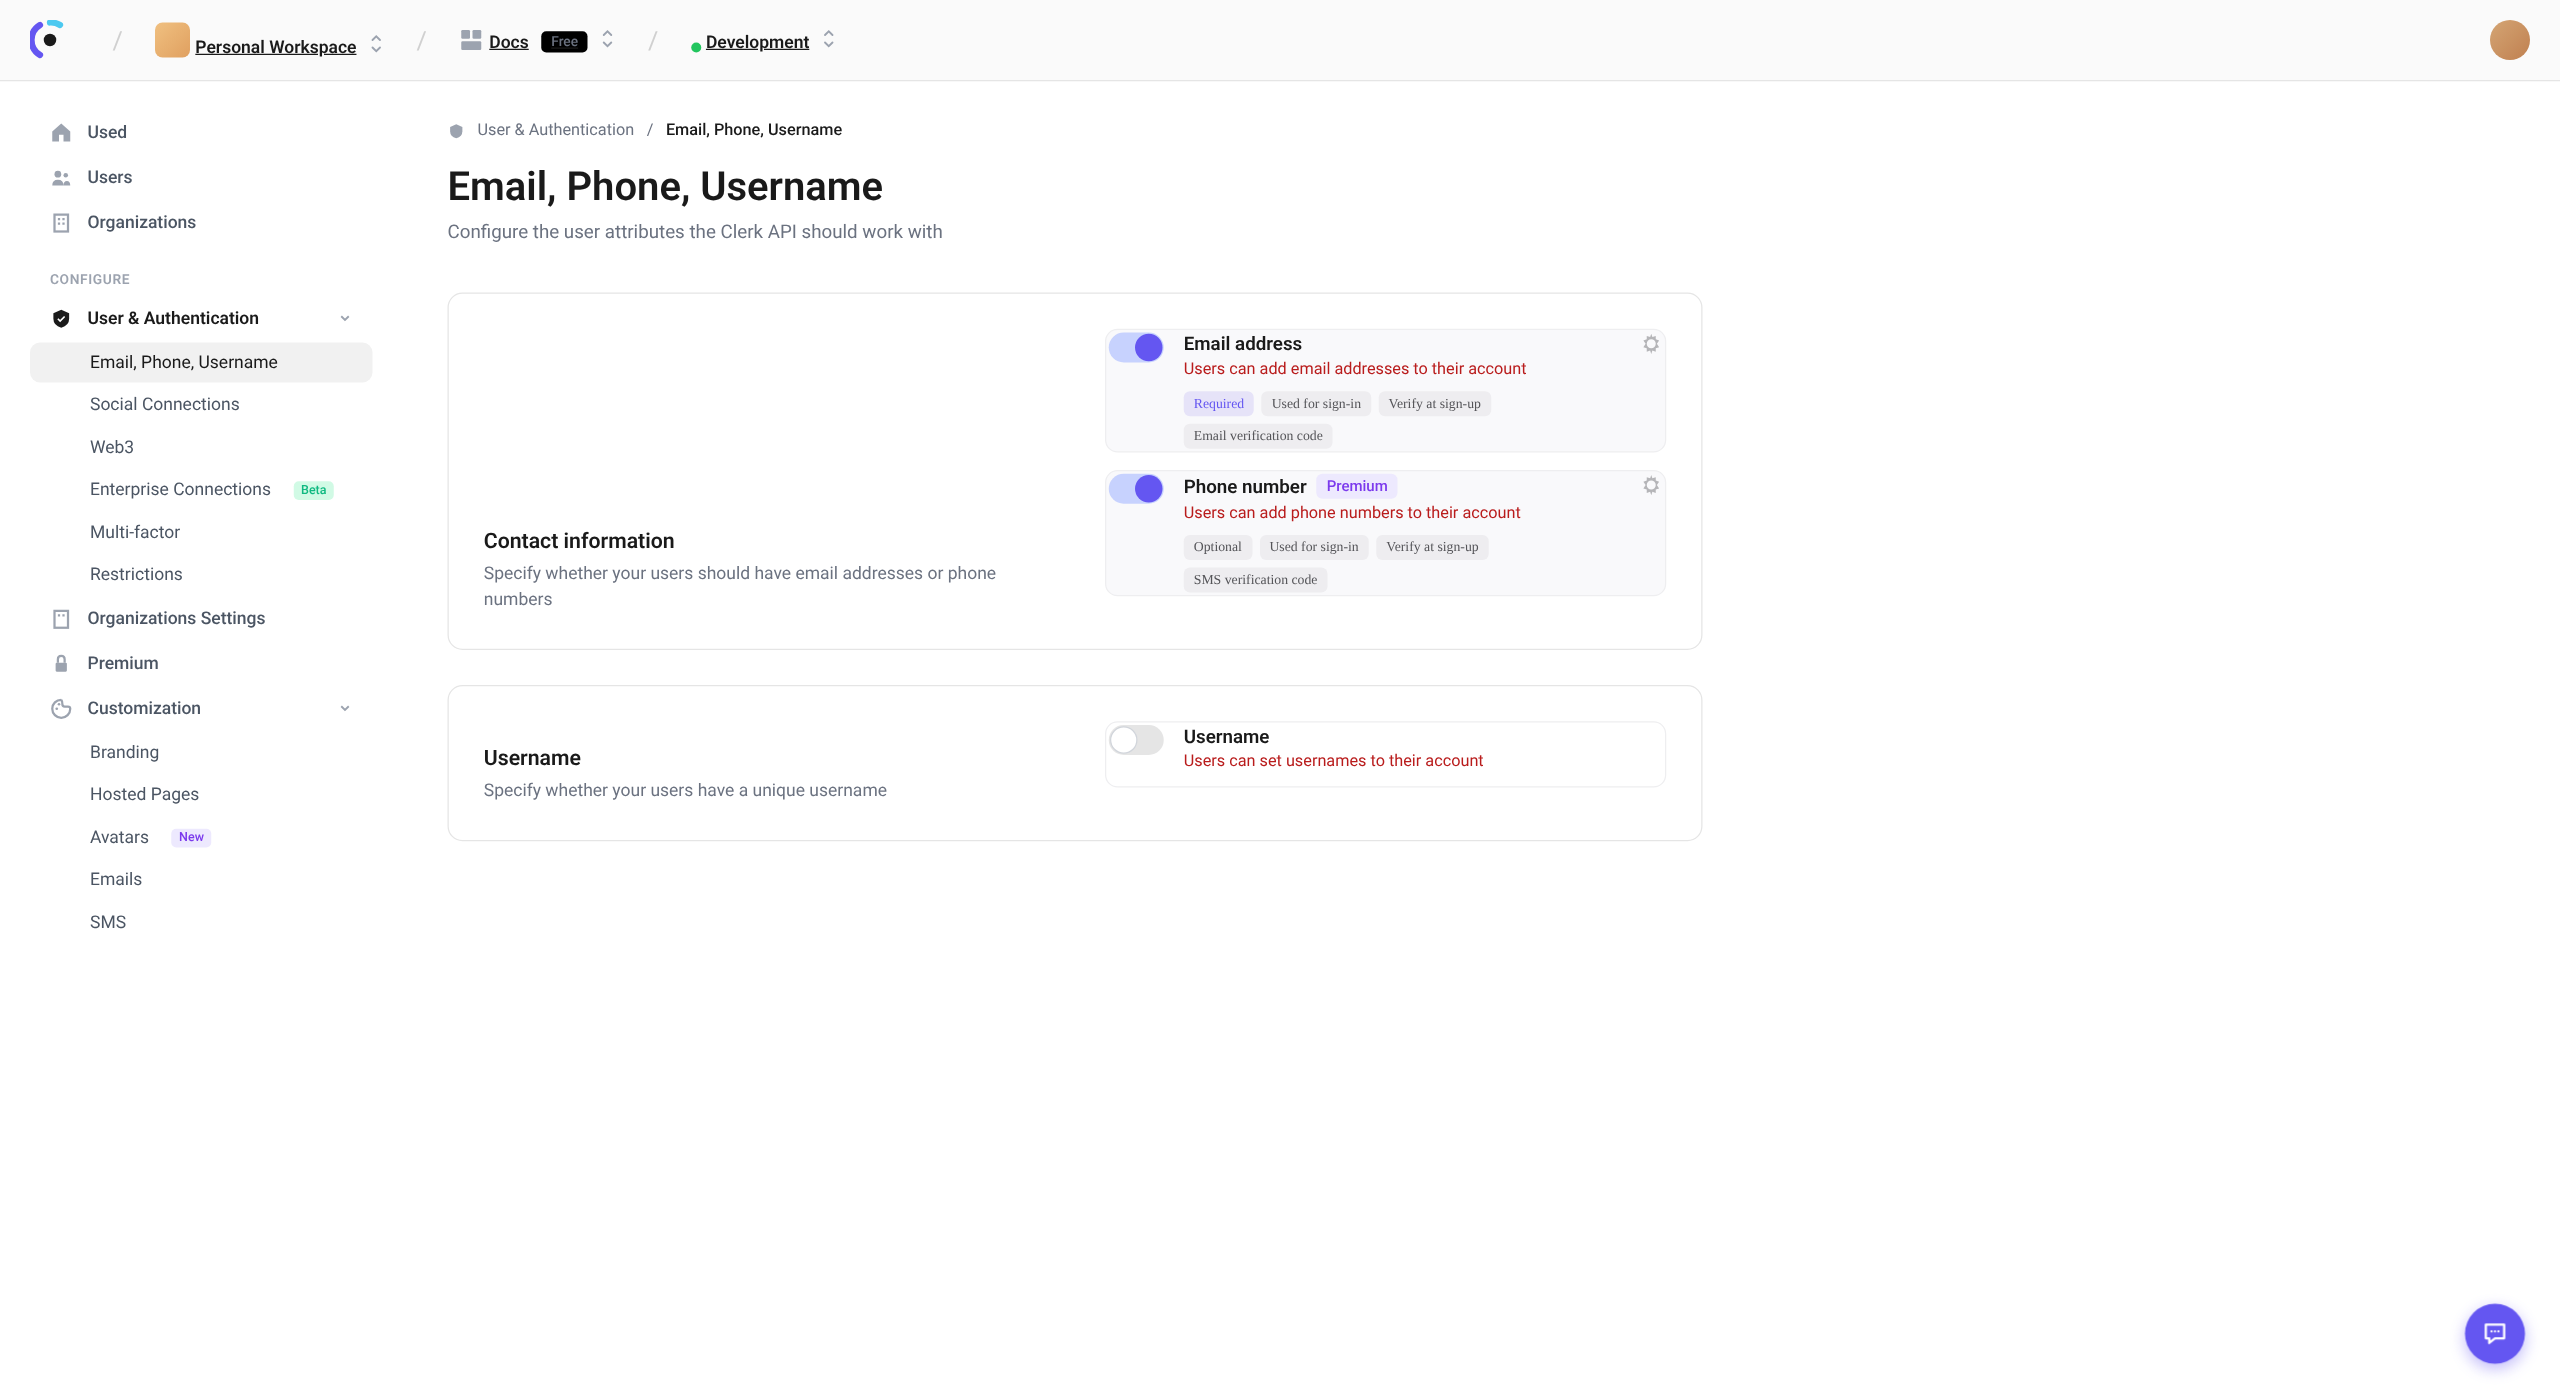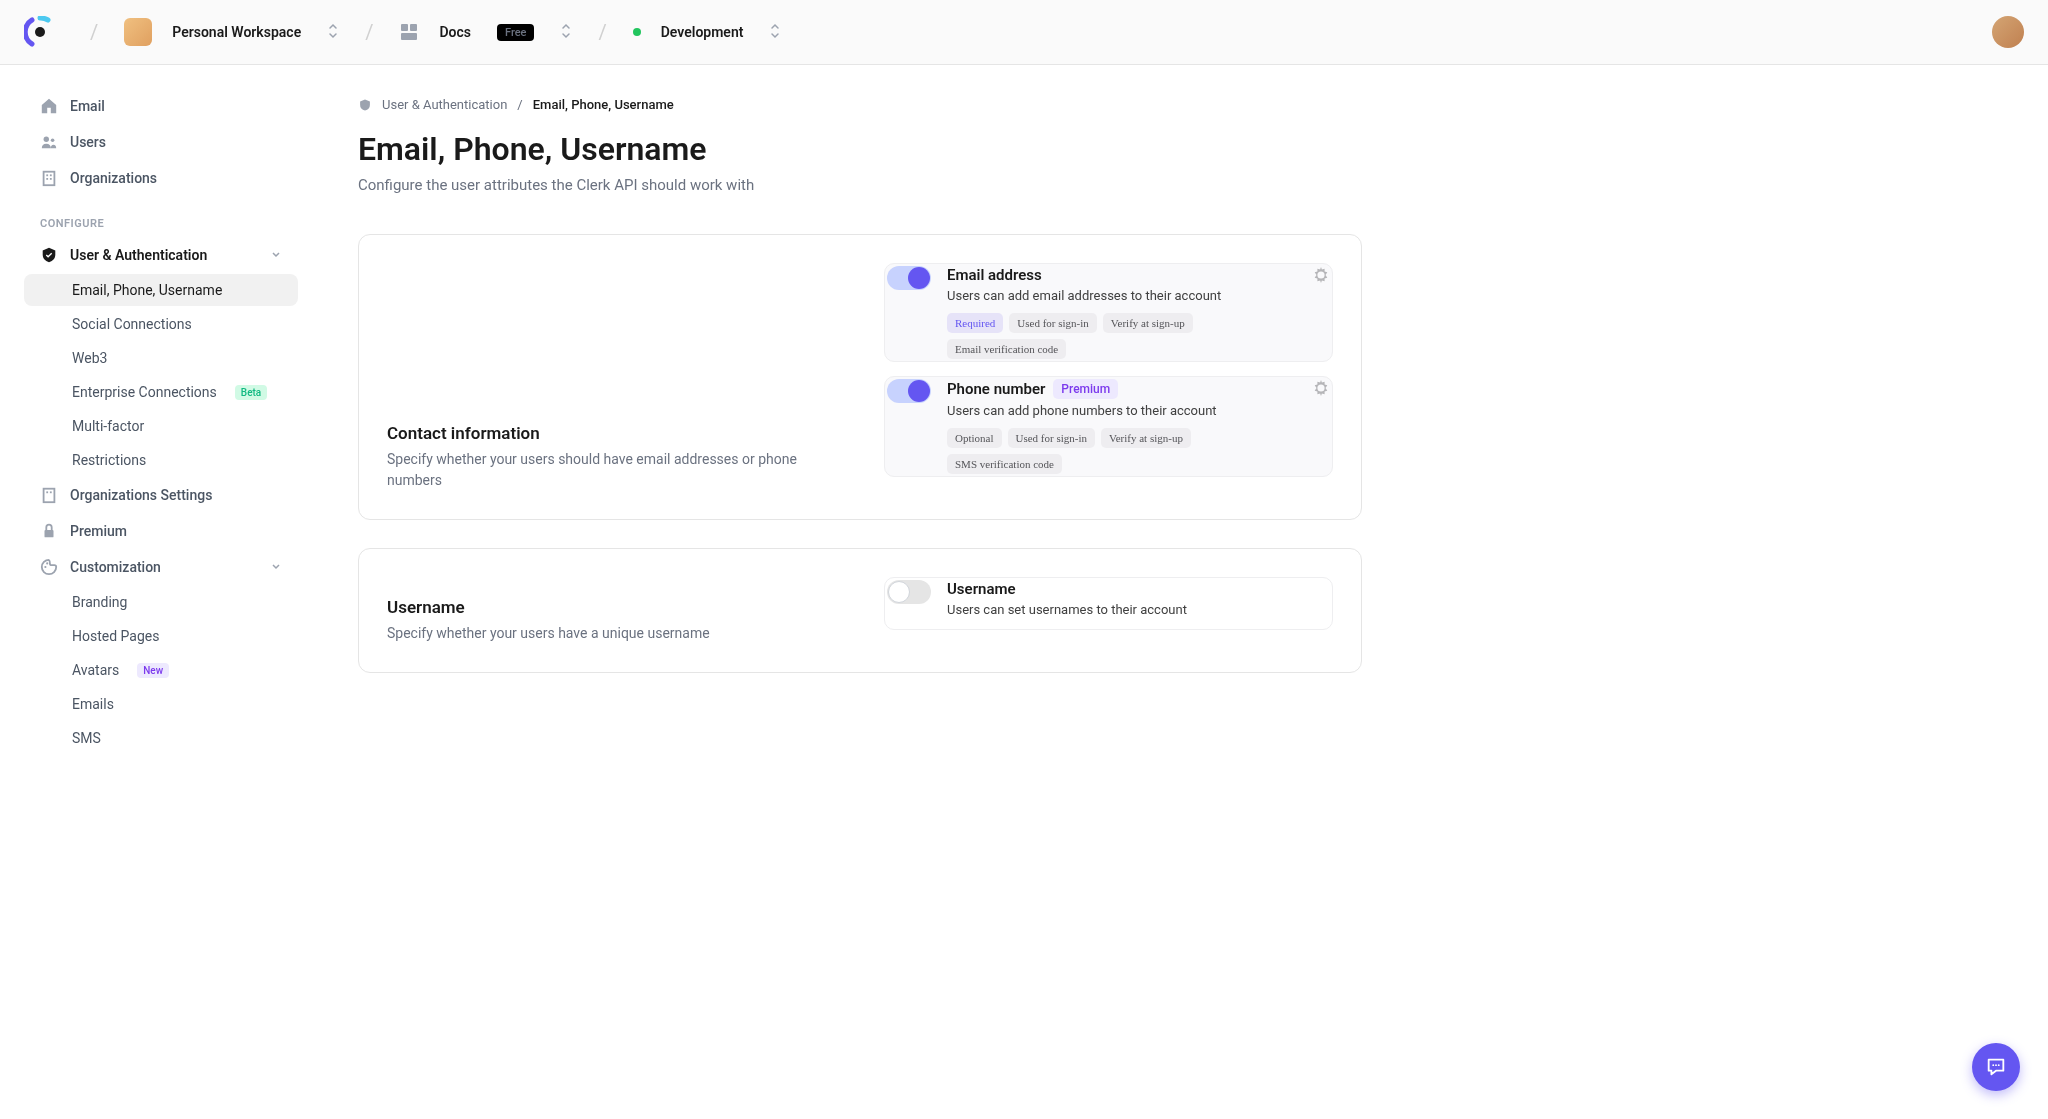--- a/index.html
+++ b/index.html
@@ -24,28 +24,29 @@
       height: 32px;
       margin-right: 18px;
     }
     .separator {
       color: #d0d0d0;
       margin: 0 16px;
       font-size: 20px;
     }
     .breadcrumb-item {
       display: flex;
-      align-items: center;
-      gap: 20px;
+      align-items: flex-end;
+      gap: 4px;
       padding: 6px 10px;
       border-radius: 6px;
       cursor: pointer;
       font-size: 14px;
       font-weight: 600;
       color: #1a1a1a;
+      text-decoration: underline;
     }
     .workspace-avatar {
       width: 28px;
       height: 28px;
       border-radius: 6px;
       background: linear-gradient(135deg, #f0c080, #e0a060);
     }
     .selector-icon {
       color: #9ca3af;
       margin-left: 6px;
@@ -250,21 +251,21 @@
     .option-title {
       font-size: 15px;
       font-weight: 600;
       margin-bottom: 4px;
       display: flex;
       align-items: center;
       gap: 8px;
     }
     .option-desc {
       font-size: 13px;
-      color: #404040;
+      color: #b91c1c;
       margin-bottom: 10px;
     }
     .tag-row {
       display: flex;
       flex-wrap: wrap;
       gap: 6px;
     }
     .tag {
       background: #eeedf0;
       color: #555559;
@@ -363,21 +364,21 @@
   <div class="user-avatar"></div>
 </div>
 
 <div class="main-container">
 
   <div class="sidebar">
     <div class="sidebar-item">
       <svg class="sidebar-icon" viewBox="0 0 20 20">
           <path d="M10 2 L18 9 V18 H12 V12 H8 V18 H2 V9 Z" fill="currentColor"></path>
         </svg>
-      <span>Email</span>
+      <span>Used</span>
     </div>
     <div class="sidebar-item">
       <svg class="sidebar-icon" viewBox="0 0 20 20">
           <circle cx="7" cy="7" r="3" fill="currentColor"></circle>
           <circle cx="14" cy="8" r="2" fill="currentColor"></circle>
           <path d="M2 17 Q2 12 7 12 Q12 12 12 17 M12 17 Q12 13 15 13 Q18 13 18 17" fill="currentColor"></path>
         </svg>
       <span>Users</span>
     </div>
     <div class="sidebar-item">

